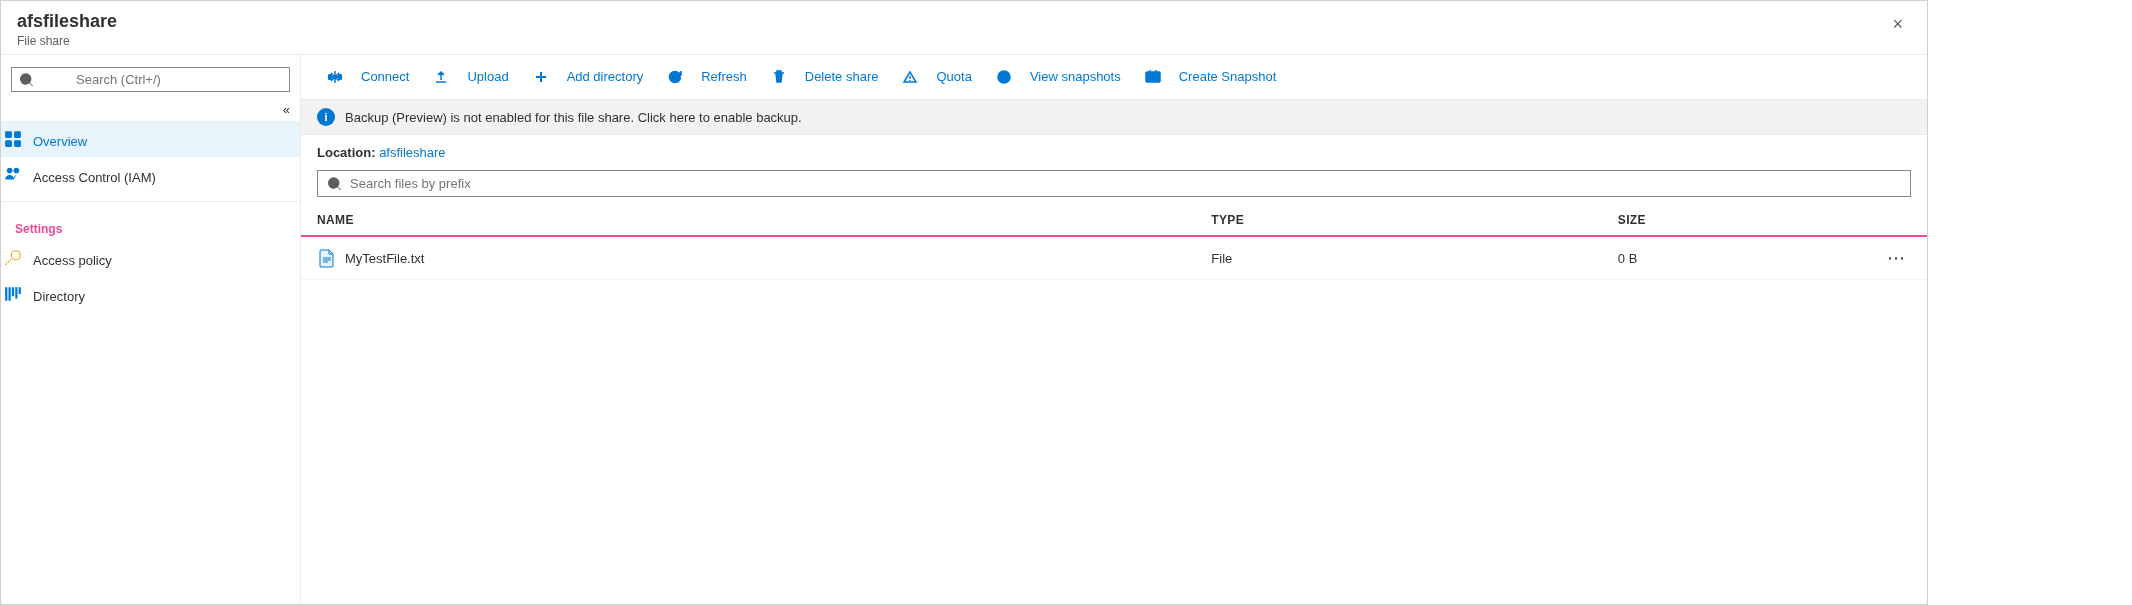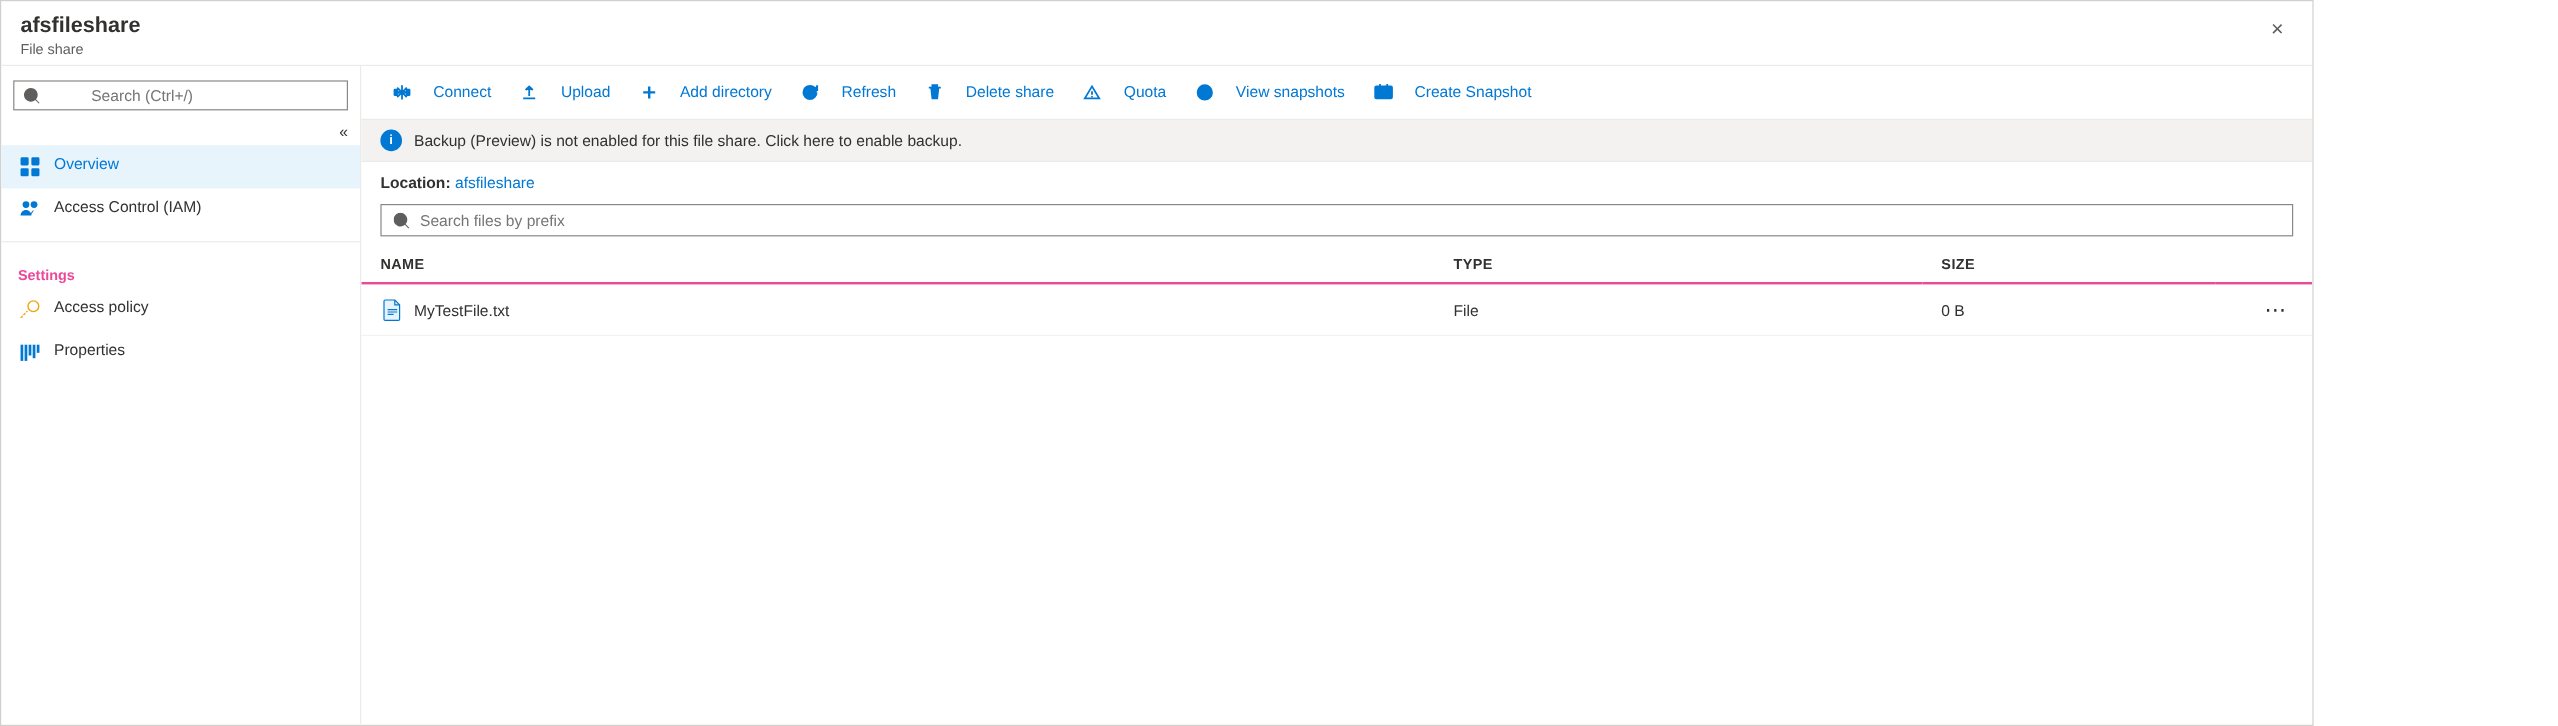--- a/index.html
+++ b/index.html
@@ -12,21 +12,21 @@
     .title-name { font-size: 18px; font-weight: 600; color: #323130; }
     .title-sub { font-size: 12px; color: #605e5c; margin-top: 2px; }
     .close-btn { font-size: 18px; color: #605e5c; cursor: pointer; background: none; border: none; padding: 4px 8px; line-height: 1; }
 
     .main-area { display: flex; flex: 1; overflow: hidden; }
 
     
     .sidebar { width: 300px; border-right: 1px solid #edebe9; display: flex; flex-direction: column; padding: 8px 0; flex-shrink: 0; }
     .search-icon-svg { width: 14px; height: 14px; margin-right: 6px; color: #605e5c; flex-shrink: 0; }
 
-    .nav-item { display: flex; align-items: flex-start; padding: 8px 14px; cursor: pointer; color: #323130; font-size: 13px; }
+    .nav-item { display: flex; align-items: flex-end; padding: 8px 2px; cursor: pointer; color: #323130; font-size: 13px; }
     .nav-item.active { background: #e8f4fc; color: #0078d4; }
     .nav-icon { width: 20px; height: 20px; margin-right: 10px; flex-shrink: 0; display: flex; align-items: center; justify-content: center; }
 
     .section-label { font-size: 12px; font-weight: 600; color: #ec4899; padding: 12px 14px 4px 14px; text-transform: none; }
     .section-divider { border: none; border-top: 1px solid #edebe9; margin: 4px 0; }
 
     
     .content { flex: 1; display: flex; flex-direction: column; overflow: hidden; }
 
     
@@ -124,21 +124,21 @@
       <div class="nav-item">
         <span class="nav-icon">
           <svg width="18" height="18" viewBox="0 0 16 16" fill="#0078d4">
             <rect x="1" y="2" width="2" height="12"></rect>
             <rect x="4" y="2" width="2" height="12"></rect>
             <rect x="7" y="2" width="2" height="8"></rect>
             <rect x="10" y="2" width="2" height="10"></rect>
             <rect x="13" y="2" width="2" height="6"></rect>
           </svg>
         </span>
-        <span>Properties</span>
+        <span>Directory</span>
       </div>
     </div>
 
     <div class="content">
 
       <div class="toolbar">
         <button class="toolbar-btn">
           <svg viewBox="0 0 16 16" fill="#0078d4">
             <path d="M2 8h12M8 2v12M4 4l8 8M12 4l-8 8" stroke="#0078d4" stroke-width="1.5" fill="none"></path>
             <rect x="1" y="5" width="4" height="6" rx="1" fill="#0078d4"></rect>

